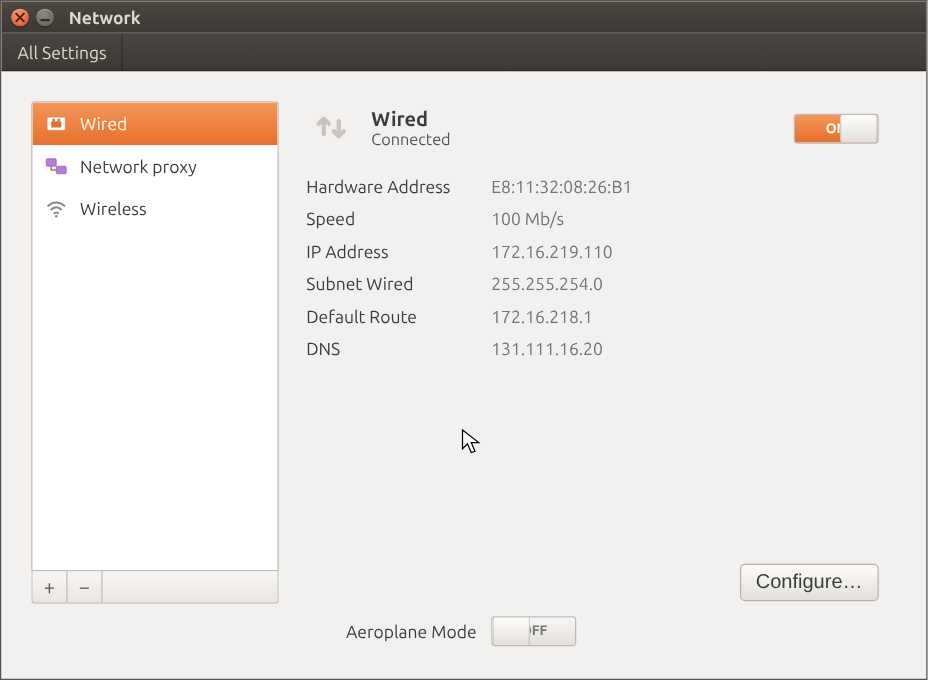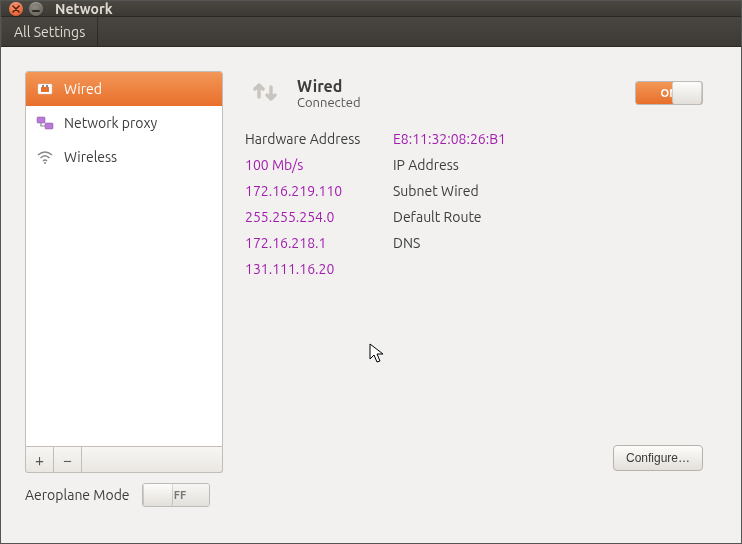--- a/index.html
+++ b/index.html
@@ -8,21 +8,21 @@
     font-size: 14px;
     color: #3c3c3c;
     background: #f2f1f0;
     width: 742px;
     height: 544px;
     overflow: hidden;
     border: 1px solid #555;
   }
   
   .titlebar {
-    height: 16px;
+    height: 26px;
     background: linear-gradient(to bottom, #4b4741, #3c3833);
     display: flex;
     align-items: center;
     padding: 0 8px;
     color: #dfdbd2;
     font-weight: bold;
     border-bottom: 1px solid #2b2823;
   }
   .titlebar .wb { width: 14px; height: 14px; border-radius: 50%; margin-right: 6px; display: inline-block; box-shadow: inset 0 1px 1px rgba(255,255,255,0.3), 0 1px 1px rgba(0,0,0,0.3); }
   .wb.close { background: radial-gradient(circle at 40% 35%, #f79674, #dd4b1e); }
@@ -139,38 +139,38 @@
   .switch.off .knob { left:0; }
   .props {
     margin-top: 18px;
     display:grid;
     grid-template-columns: 140px auto;
     row-gap: 10px;
     column-gap: 8px;
     align-items:center;
   }
   .props .k { text-align:left; color:#3c3c3c; }
-  .props .v { color:#a21caf; }
+  .props .v { color:#737373; }
   .detail-footer {
     margin-top:auto;
     display:flex;
     justify-content:flex-end;
     padding-bottom:2px;
   }
   .btn-std {
     padding: 5px 12px;
     background: linear-gradient(to bottom,#fdfcfa,#e3e0db);
     border:1px solid #b8b3aa;
     border-radius:4px;
     color:#3c3c3c;
     cursor:pointer;
-    font-size:12px;
+    font-size:16px;
   }
   .bottom-row {
-    display:flex; justify-content:flex-start; align-items:center;
+    display:flex; justify-content:center; align-items:center;
     gap: 12px;
     padding: 10px 4px 0 0;
   }
   .cursor-overlay {
     position:absolute;
     pointer-events:none;
   }
   .root { position:relative; height:100%; }
 </style>
 </head>
@@ -254,20 +254,21 @@
         <div class="switch on">
           <div class="on-bg">ON</div>
 
           <div class="knob"></div>
         </div>
       </div>
 
       <div class="props">
         <div class="k">Hardware Address</div>
         <div class="v">E8:11:32:08:26:B1</div>
+        <div class="k">Speed</div>
         <div class="v">100 Mb/s</div>
         <div class="k">IP Address</div>
         <div class="v">172.16.219.110</div>
         <div class="k">Subnet Wired</div>
         <div class="v">255.255.254.0</div>
         <div class="k">Default Route</div>
         <div class="v">172.16.218.1</div>
         <div class="k">DNS</div>
         <div class="v">131.111.16.20</div>
       </div>

